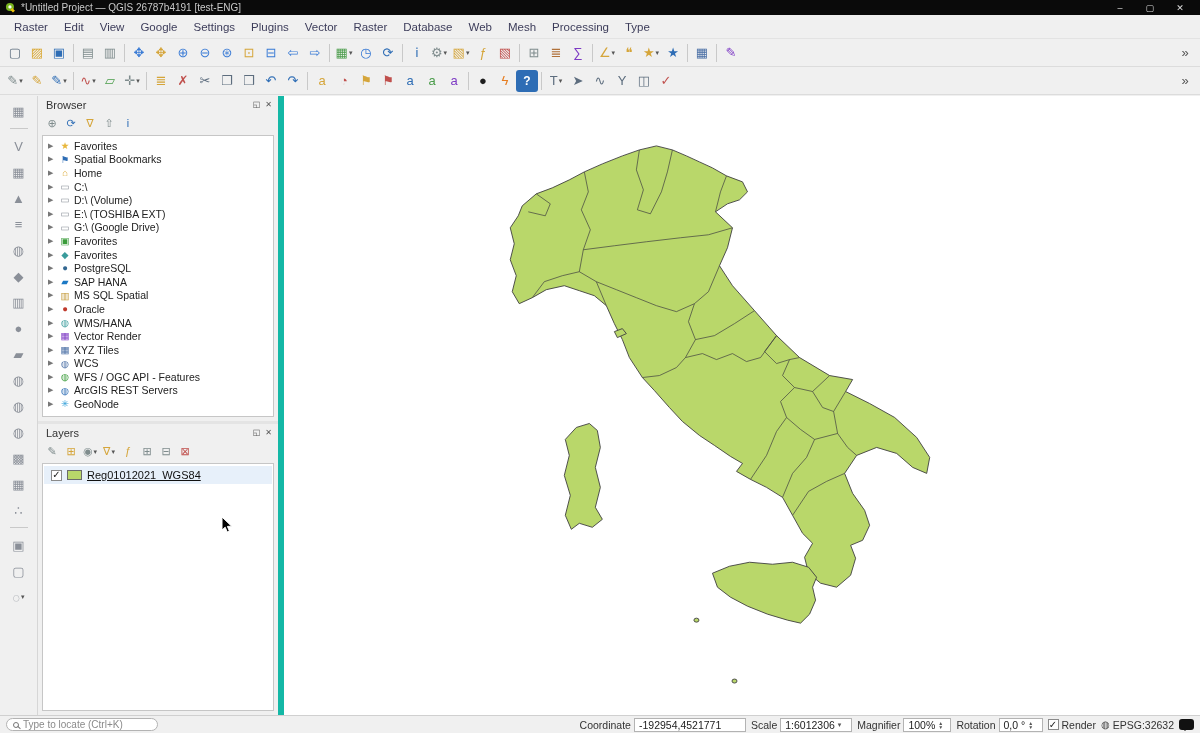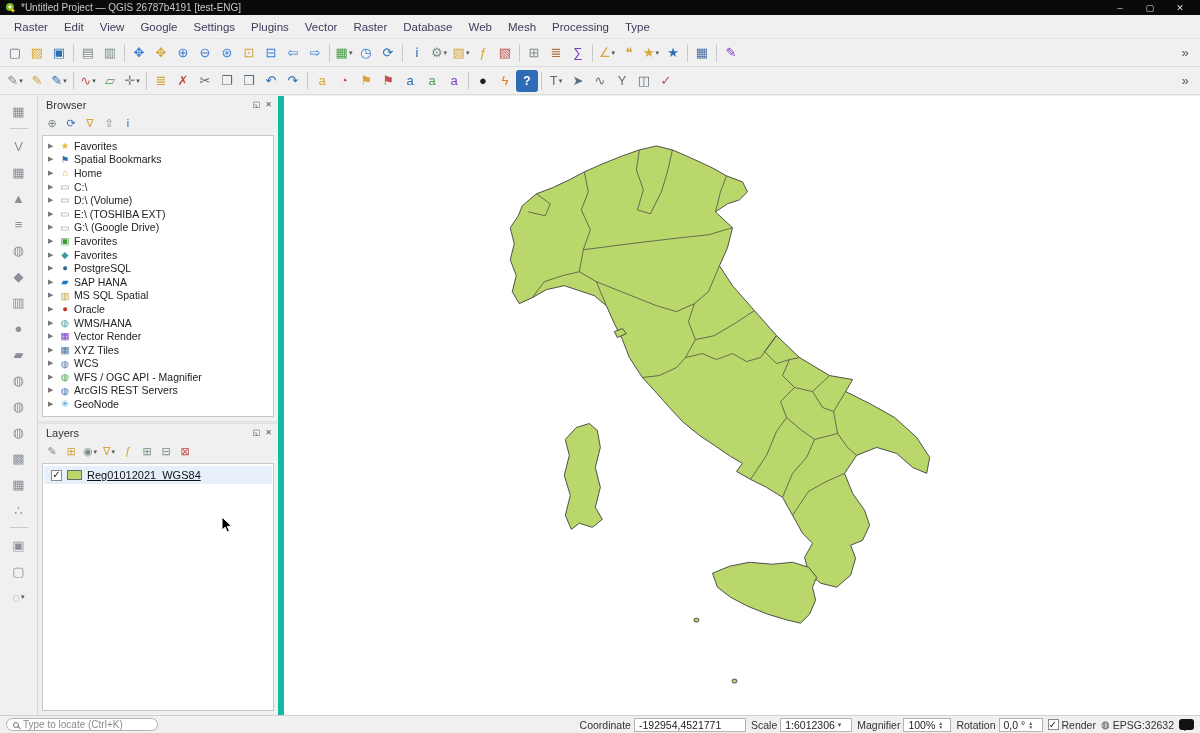--- a/index.html
+++ b/index.html
@@ -513,21 +513,21 @@
               <span class="tree-label">XYZ Tiles</span>
             </div>
             <div class="tree-row">
               <span class="tree-arrow">▶</span>
               <span class="tree-ico" style="color: rgb(74, 111, 165);">◍</span>
               <span class="tree-label">WCS</span>
             </div>
             <div class="tree-row">
               <span class="tree-arrow">▶</span>
               <span class="tree-ico" style="color: rgb(58, 156, 58);">◍</span>
-              <span class="tree-label">WFS / OGC API - Magnifier</span>
+              <span class="tree-label">WFS / OGC API - Features</span>
             </div>
             <div class="tree-row">
               <span class="tree-arrow">▶</span>
               <span class="tree-ico" style="color: rgb(46, 109, 181);">◍</span>
               <span class="tree-label">ArcGIS REST Servers</span>
             </div>
             <div class="tree-row">
               <span class="tree-arrow">▶</span>
               <span class="tree-ico" style="color: rgb(46, 157, 216);">✳</span>
               <span class="tree-label">GeoNode</span>

